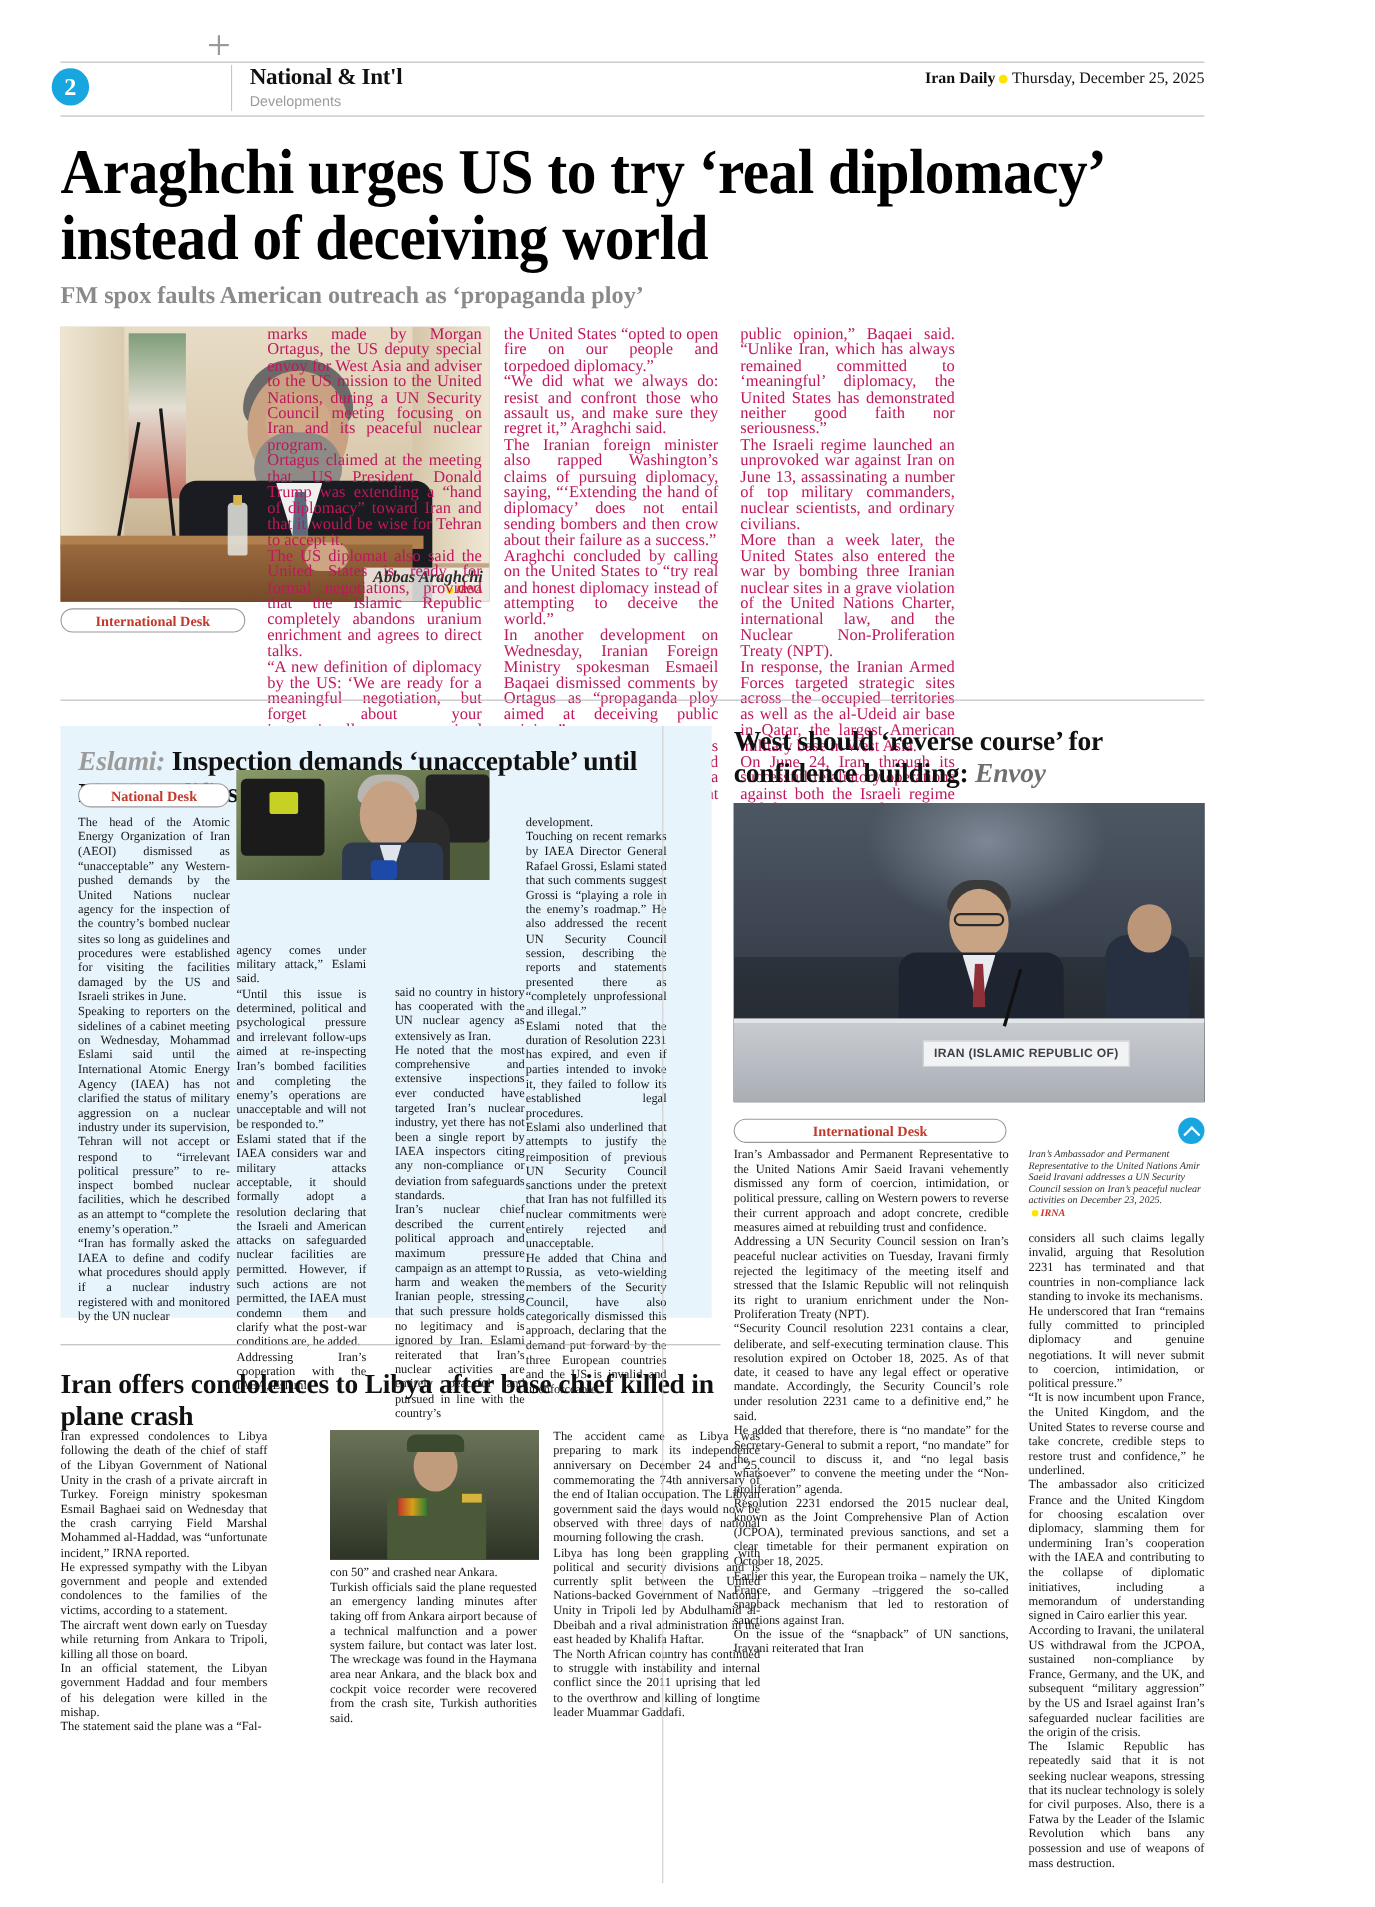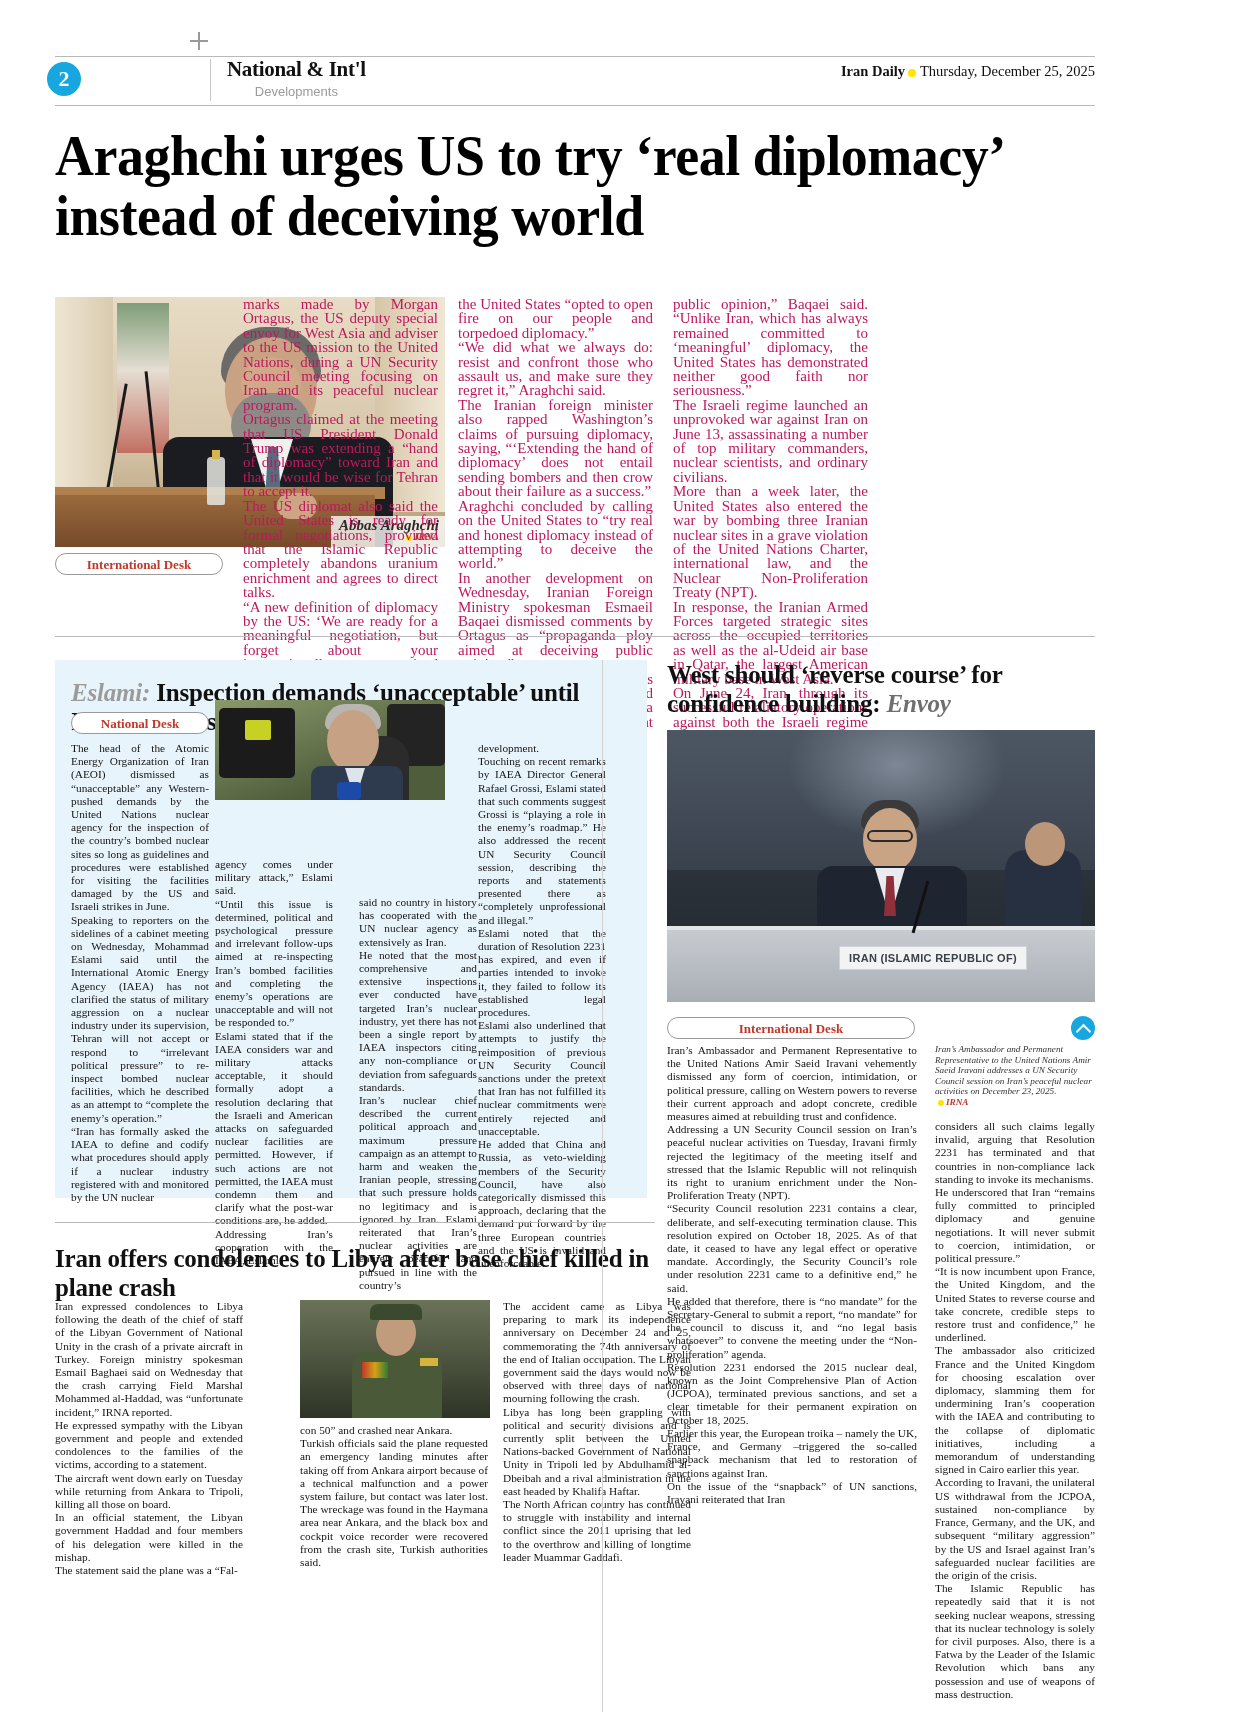--- a/index.html
+++ b/index.html
@@ -24,21 +24,21 @@
   .mh-rule-top { height:1px; background:#b9b9b9; width:100%; }
   .mh-body { position:relative; height:46px; }
   .page-num {
     position:absolute; left:-8px; top:5px;
     width:34px; height:34px; border-radius:50%;
     background:#18a6e0; color:#fff;
     font-family:"Liberation Serif", serif; font-weight:bold;
     font-size:22px; line-height:34px; text-align:center;
   }
   .mh-divider { position:absolute; left:155px; top:2px; width:1px; height:42px; background:#c5c5c5; }
-  .mh-sect { position:absolute; left:172px; top:0px;text-align:center; }
+  .mh-sect { position:absolute; left:172px; top:0px; }
   .mh-sect-title {
     font-family:"Liberation Serif", serif; font-weight:bold;
     font-size:21px; letter-spacing:-0.3px; color:#111; line-height:24px;
   }
   .mh-sect-sub {
     font-family:"Liberation Sans", sans-serif; font-size:13px;
     color:#9b9b9b; line-height:18px; margin-top:2px;
   }
   .mh-right {
     position:absolute; right:0; top:6px;
@@ -243,20 +243,21 @@
         <div class="mh-sect-sub">Developments</div>
       </div>
       <div class="mh-right">
         <b>Iran Daily</b><span class="dot-yellow"></span><span>Thursday, December 25, 2025</span>
       </div>
     </div>
     <div class="mh-rule-bot"></div>
   </div>
 
   <div class="lead-head">Araghchi urges US to try ‘real diplomacy’ instead of deceiving world</div>
+  <div class="lead-sub">FM spox faults American outreach as ‘propaganda ploy’</div>
 
   <div class="lead-photo">
     <div class="lp-wall"></div>
     <div class="lp-pillarL"></div>
     <div class="lp-pillarR"></div>
     <div class="lp-flag"></div>
     <div class="lp-hair"></div>
     <div class="lp-head"></div>
     <div class="lp-face"></div>
     <div class="lp-beard"></div>

